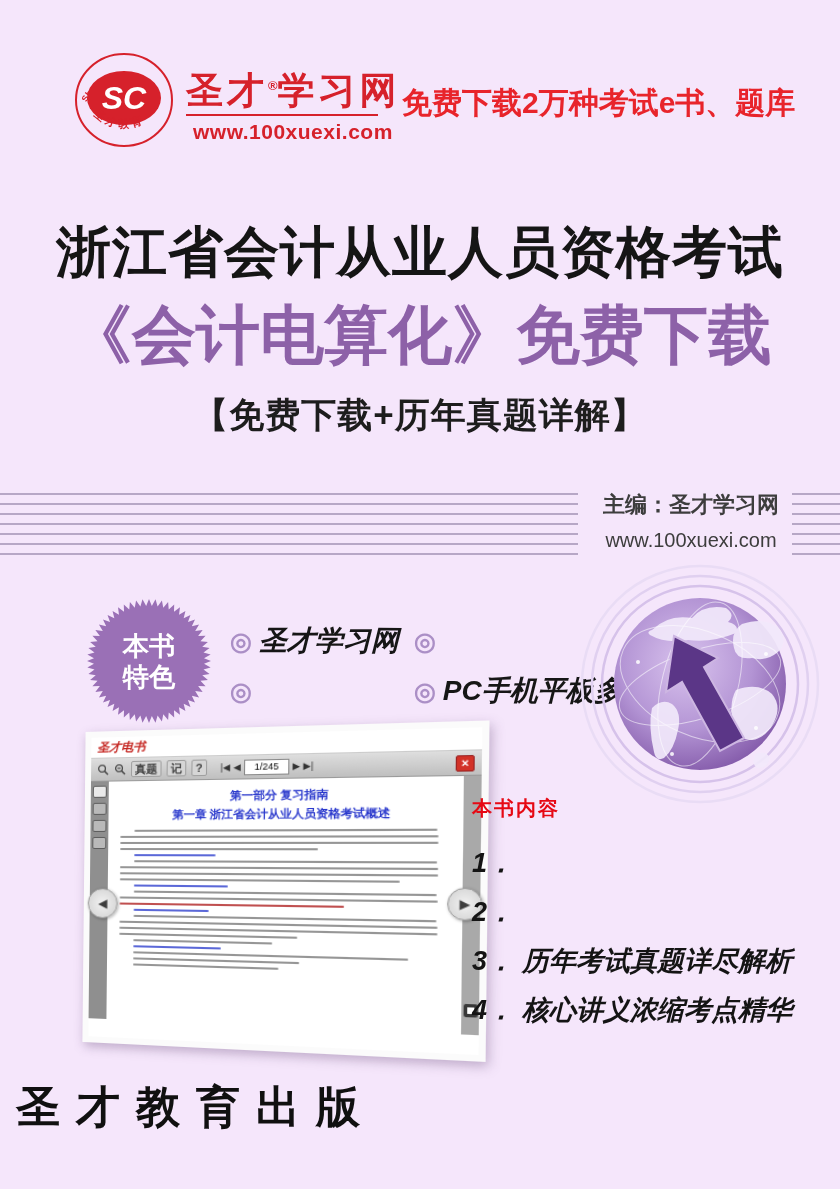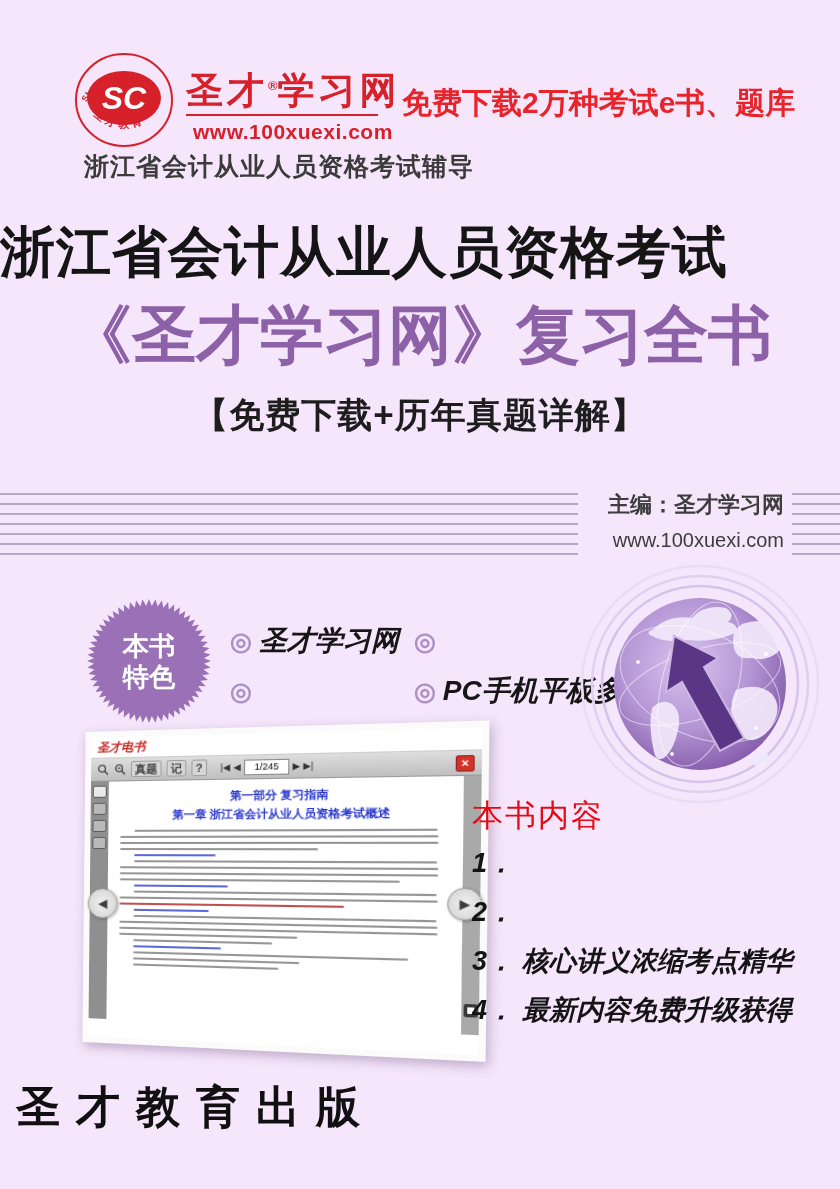--- a/index.html
+++ b/index.html
@@ -18,44 +18,44 @@
   .brand-rule{left:186px;top:114px;width:192px;height:2px;background:#d6212b}
   .brand-url{left:193px;top:120px;font-size:21px;font-weight:bold;color:#d6212b;letter-spacing:.5px}
   .promo{left:402px;top:83px;font-size:30px;font-weight:bold;color:#e8242b;white-space:nowrap}
 
   
   .series{left:84px;top:150px;display:flex;align-items:baseline;white-space:nowrap}
   .series .year{font-size:44px;font-weight:900;font-style:italic;color:#e10d14;margin-right:12px}
   .series .txt{font-size:25px;font-weight:bold;color:#3b3b3b;letter-spacing:1px}
 
   
-  .title1{left:0;top:216px;width:840px;text-align:left;font-size:55px;font-weight:900;color:#151515;letter-spacing:1px}
+  .title1{left:0;top:216px;width:840px;text-align:center;font-size:55px;font-weight:900;color:#151515;letter-spacing:1px}
   .title2{left:0;top:292px;width:840px;text-align:center;font-size:64px;font-weight:900;color:#8d61a8;letter-spacing:0px}
   .title3{left:0;top:392px;width:840px;text-align:center;font-size:35px;font-weight:bold;color:#1d1d1d;letter-spacing:1px}
 
   
   .rules{height:64px;background:repeating-linear-gradient(to bottom,#b7a7c6 0 2px,rgba(0,0,0,0) 2px 10px)}
   .rules-left{left:0;top:493px;width:578px}
   .rules-right{left:792px;top:493px;width:48px}
-  .editor{left:598px;top:490px;width:186px;text-align:right}
+  .editor{left:598px;top:490px;width:186px;text-align:center}
   .editor .lab{font-size:22px;font-weight:bold;color:#3d3d3d;white-space:nowrap}
   .editor .url{font-size:20px;color:#3d3d3d;margin-top:9px}
 
   
   .badge{left:86px;top:598px;width:126px;height:126px}
   .badge text{font-family:"Liberation Sans",sans-serif;font-weight:bold}
   .features{left:230px;top:622px;display:grid;grid-template-columns:184px auto;column-gap:0;row-gap:12px}
   .feat{display:flex;align-items:center;font-size:28px;font-weight:bold;font-style:italic;color:#161616;white-space:nowrap}
   .feat .bullet{font-style:normal;color:#ab8fc6;font-size:25px;margin-right:7px}
 
   
   .globe{left:560px;top:558px;width:276px;height:256px}
 
   
-  .contents-h{left:472px;top:795px;font-size:31px;font-weight:400;color:#e60914;letter-spacing:2px}
+  .contents-h{left:472px;top:795px;font-size:20px;font-weight:700;color:#e60914;letter-spacing:2px}
   .contents{left:472px;top:845px}
   .citem{display:flex;align-items:baseline;font-size:27px;font-weight:bold;font-style:italic;color:#141414;margin-bottom:13px;white-space:nowrap}
   .citem .num{margin-right:8px;font-style:italic}
 
   
   .reader{
     left:84px;top:732px;width:360px;height:298px;background:#fff;
     border:6px solid #fbfbfb;box-shadow:2px 4px 10px rgba(90,60,110,.35);
     transform-origin:0 50%;
     transform:perspective(700px) rotateY(-10deg) rotate(.6deg);
@@ -108,25 +108,24 @@
     </text>
   </svg>
 </div>
 
 <div class="abs brand"><span>圣才</span><sup>®</sup><span>学习网</span></div>
 <div class="abs brand-rule"></div>
 <div class="abs brand-url">www.100xuexi.com</div>
 <div class="abs promo">免费下载2万种考试e书、题库</div>
 
 <div class="abs series">
-  <span class="txt">浙江省会计从业人员资格考试辅导</span>
 </div>
 
 <div class="abs title1">浙江省会计从业人员资格考试</div>
-<div class="abs title2">《圣才学习网》复习全书</div>
+<div class="abs title2">《会计电算化》免费下载</div>
 <div class="abs title3">【免费下载+历年真题详解】</div>
 
 <div class="abs rules rules-left"></div>
 <div class="abs rules rules-right"></div>
 <div class="abs editor">
   <div class="lab">主编：圣才学习网</div>
   <div class="url">www.100xuexi.com</div>
 </div>
 
 <div class="abs badge">
@@ -264,21 +263,21 @@
 <div class="abs contents-h">本书内容</div>
 <div class="abs contents">
   <div class="citem">
       <span class="num">1．</span>
     </div>
   <div class="citem">
       <span class="num">2．</span>
     </div>
   <div class="citem">
       <span class="num">3．</span>
+      <span>历年考试真题详尽解析</span>
+    </div>
+  <div class="citem">
+      <span class="num">4．</span>
       <span>核心讲义浓缩考点精华</span>
     </div>
-  <div class="citem">
-      <span class="num">4．</span>
-      <span>最新内容免费升级获得</span>
-    </div>
 </div>
 
 <div class="abs publisher">圣才教育出版</div>
 
 </body></html>

